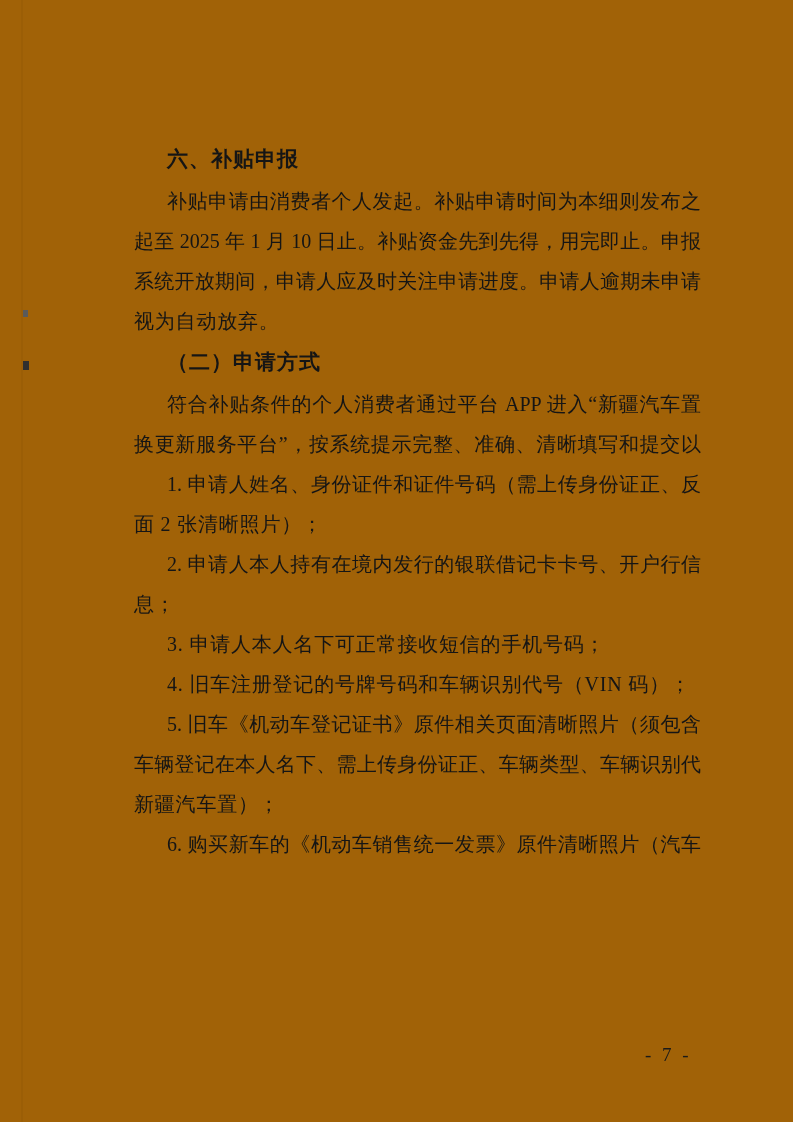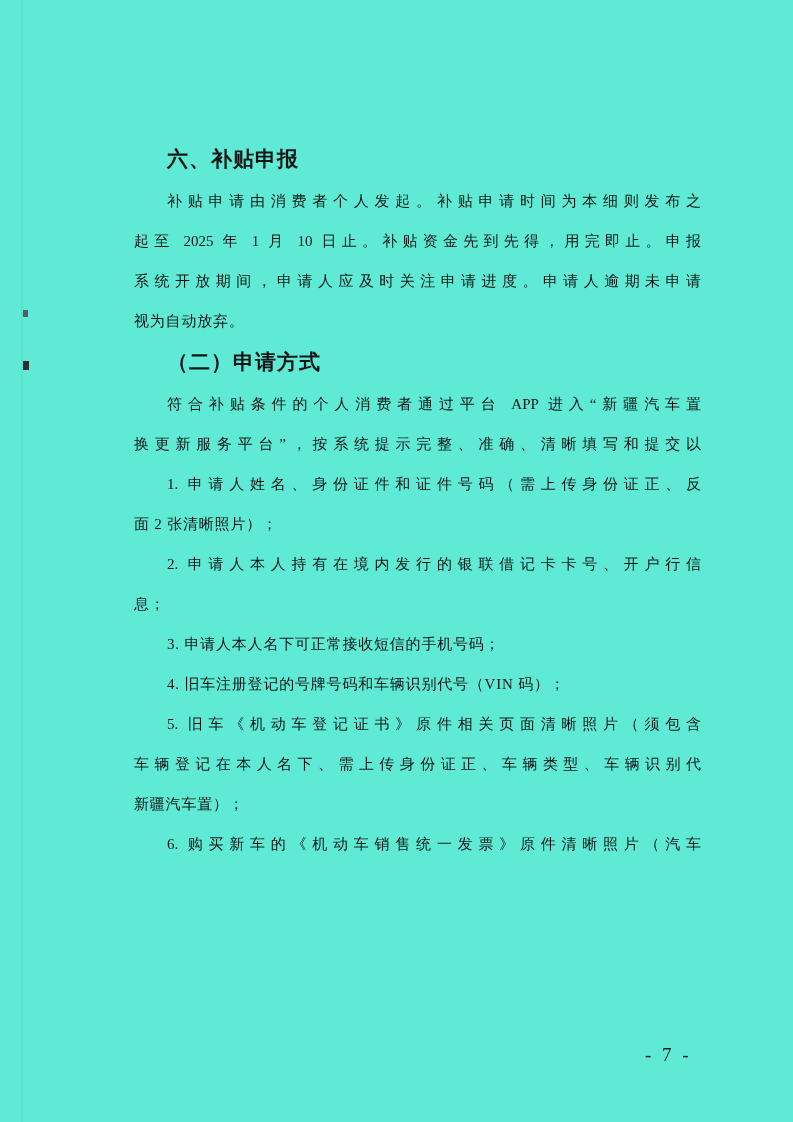--- a/index.html
+++ b/index.html
@@ -1,20 +1,20 @@
 <!DOCTYPE html>
 <html><head>
 <meta charset="utf-8">
 <style>
   html, body { margin: 0; padding: 0; background: #e8e8e8; }
   .page {
     position: relative;
     width: 793px;
     height: 1122px;
-    background: #5eead4;
+    background: #a16207;
     font-family: "Liberation Serif", "DejaVu Serif", serif;
     color: #151515;
     overflow: hidden;
   }
   .scan-fold-line {
     position: absolute;
     left: 21px; top: 0;
     width: 2px; height: 1122px;
     background: rgba(0,0,0,0.035);
   }
@@ -23,21 +23,21 @@
   .scan-mark.m2 { left: 23px; top: 361px; width: 6px; height: 9px; background: #2f2f2f; }
   .content {
     position: absolute;
     left: 134px;
     top: 138px;
     width: 567px;
   }
   .line {
     height: 40px;
     line-height: 40px;
-    font-size: 15px;
+    font-size: 20px;
     letter-spacing: 0.8px;
     white-space: pre;
   }
   .line.justify {
     white-space: normal;
     letter-spacing: 0;
     text-align: justify;
     text-align-last: justify;
   }
   .line.indent { padding-left: 33px; }

